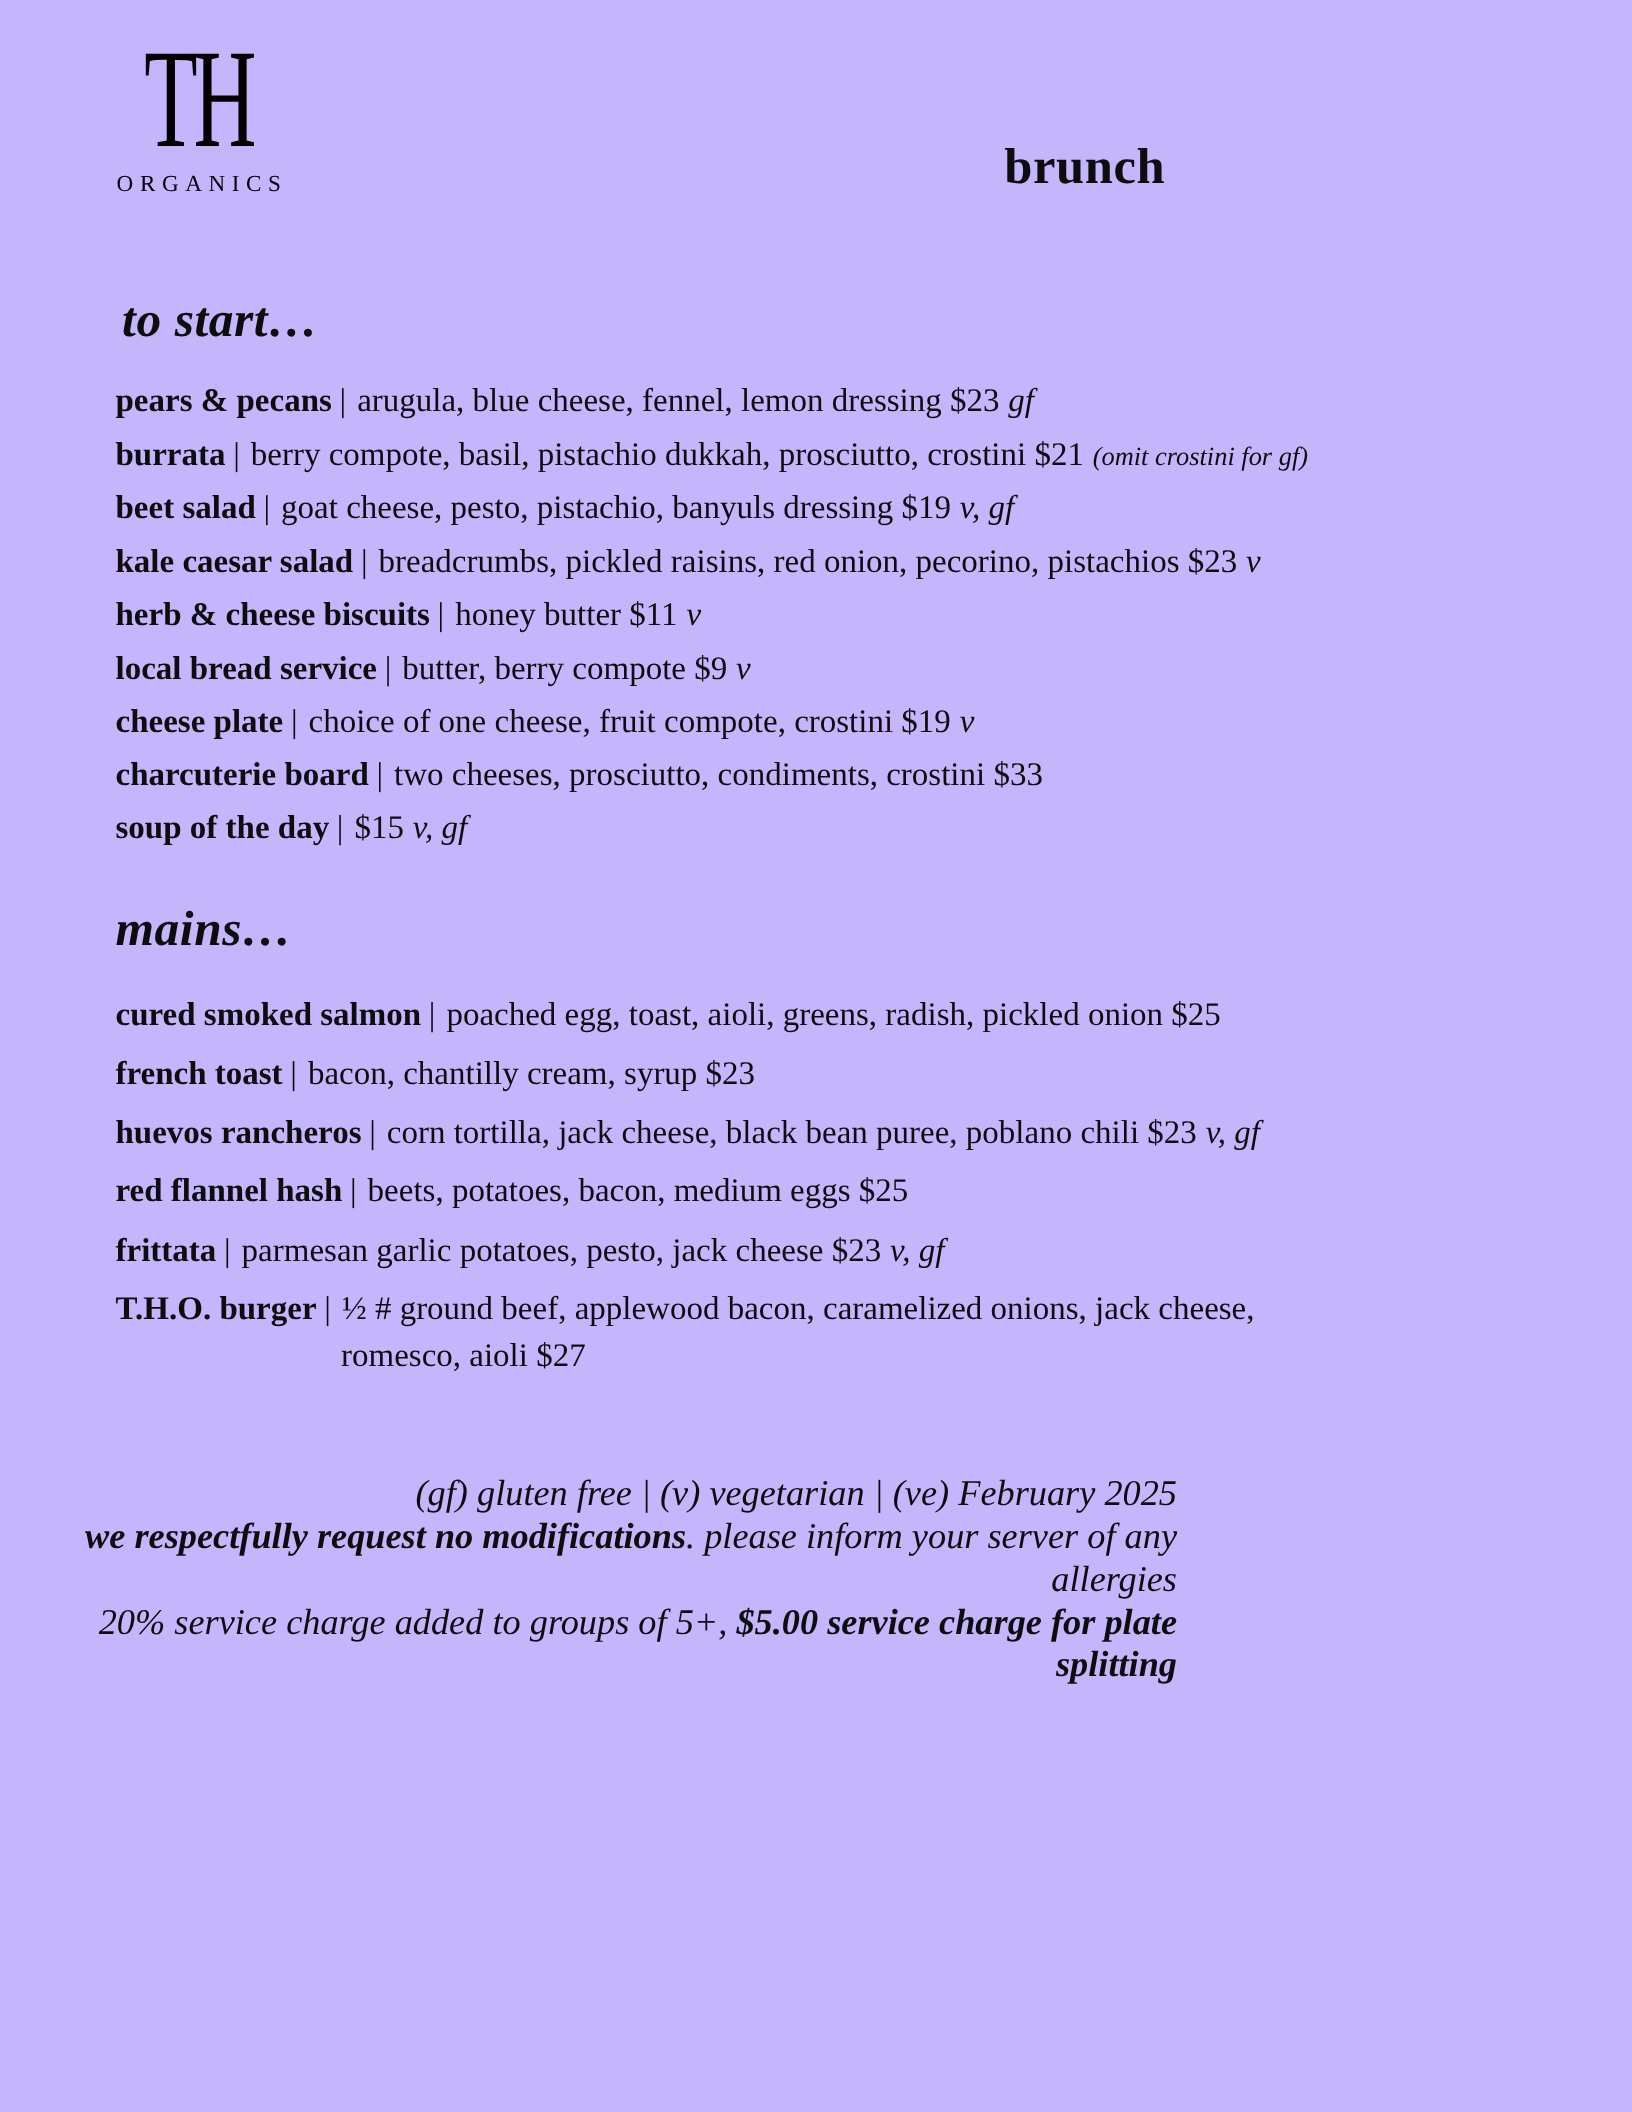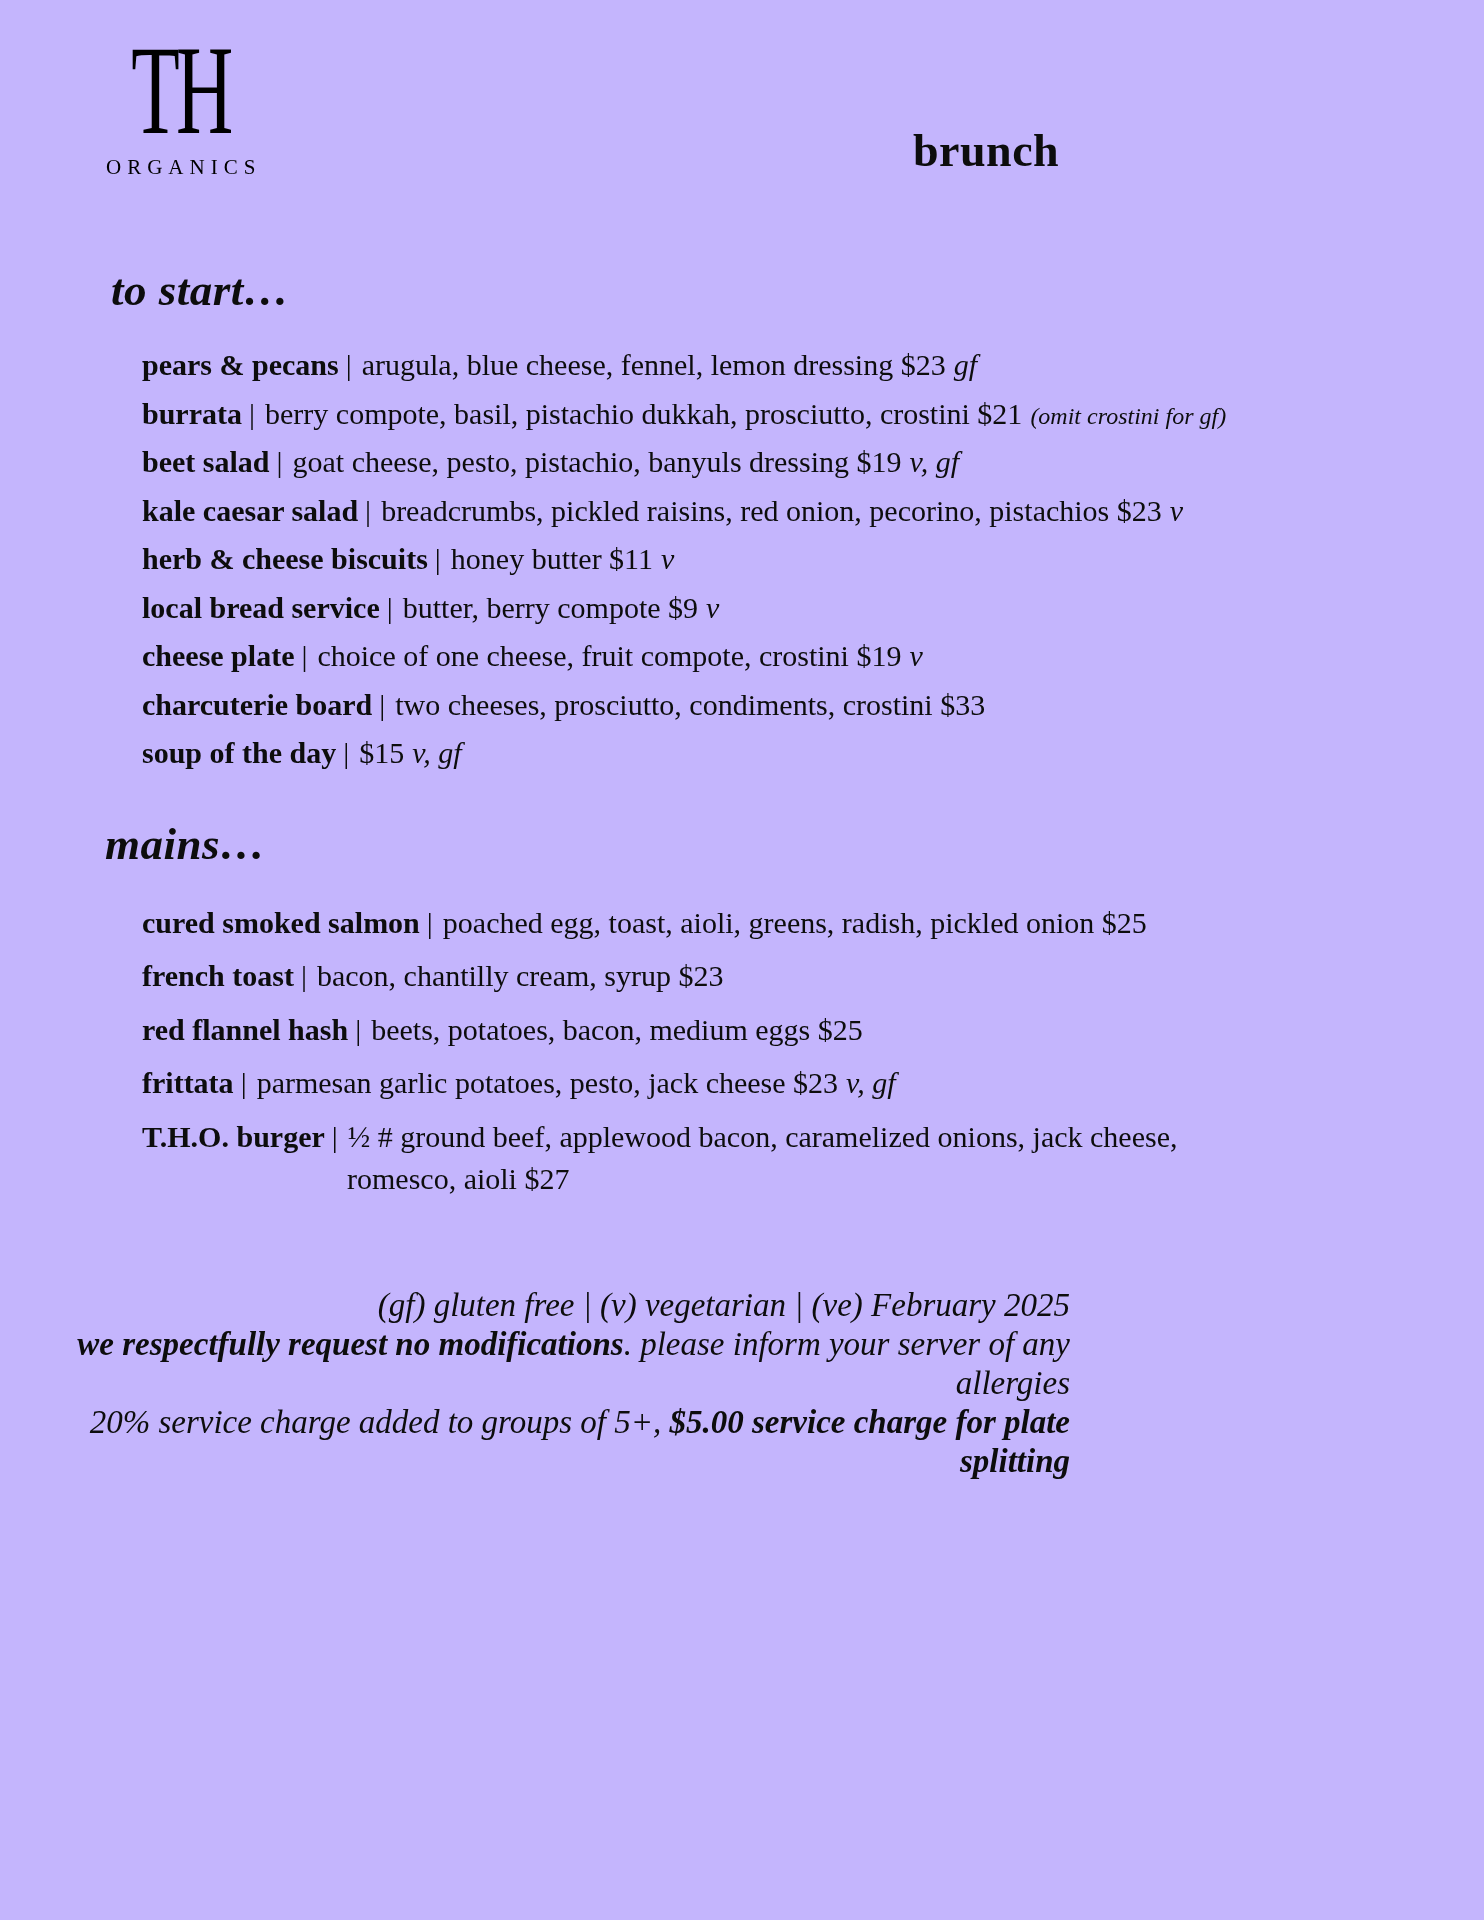--- a/index.html
+++ b/index.html
@@ -60,21 +60,20 @@
     font-style: italic;
     margin: 0;
     letter-spacing: 0.5px;
   }
   .section-start .section-title { margin: 34px 0 30px 6px; }
   .section-mains .section-title { margin: 46px 0 34px 0; }
 
   .menu-item {
     font-size: 30px;
     line-height: 1.25;
-    margin-left: 37px;
   }
   .section-start .menu-item { margin-bottom: 11px; }
   .section-mains .menu-item { margin-bottom: 16px; }
 
   .item-name { font-weight: 700; }
   .pipe { font-weight: 400; margin: 0 10px 0 7px; }
   .item-desc { font-weight: 400; }
   .item-tags { font-style: italic; margin-left: 8px; }
   .item-note { font-style: italic; font-size: 24px; margin-left: 8px; }
   .item-desc2 { display: block; padding-left: 205px; margin-top: 5px; }
@@ -156,20 +155,23 @@
 
         <div class="menu-item">
           <span class="item-name">cured smoked salmon</span><span class="pipe">|</span><span class="item-desc">poached egg, toast, aioli, greens, radish, pickled onion $25</span>
         </div>
 
         <div class="menu-item">
           <span class="item-name">french toast</span><span class="pipe">|</span><span class="item-desc">bacon, chantilly cream, syrup $23</span>
         </div>
 
 
+        <div class="menu-item">
+          <span class="item-name">huevos rancheros</span><span class="pipe">|</span><span class="item-desc">corn tortilla, jack cheese, black bean puree, poblano chili $23</span><span class="item-tags">v, gf</span>
+        </div>
 
         <div class="menu-item">
           <span class="item-name">red flannel hash</span><span class="pipe">|</span><span class="item-desc">beets, potatoes, bacon, medium eggs $25</span>
         </div>
 
         <div class="menu-item">
           <span class="item-name">frittata</span><span class="pipe">|</span><span class="item-desc">parmesan garlic potatoes, pesto, jack cheese $23</span><span class="item-tags">v, gf</span>
         </div>
 
         <div class="menu-item">

